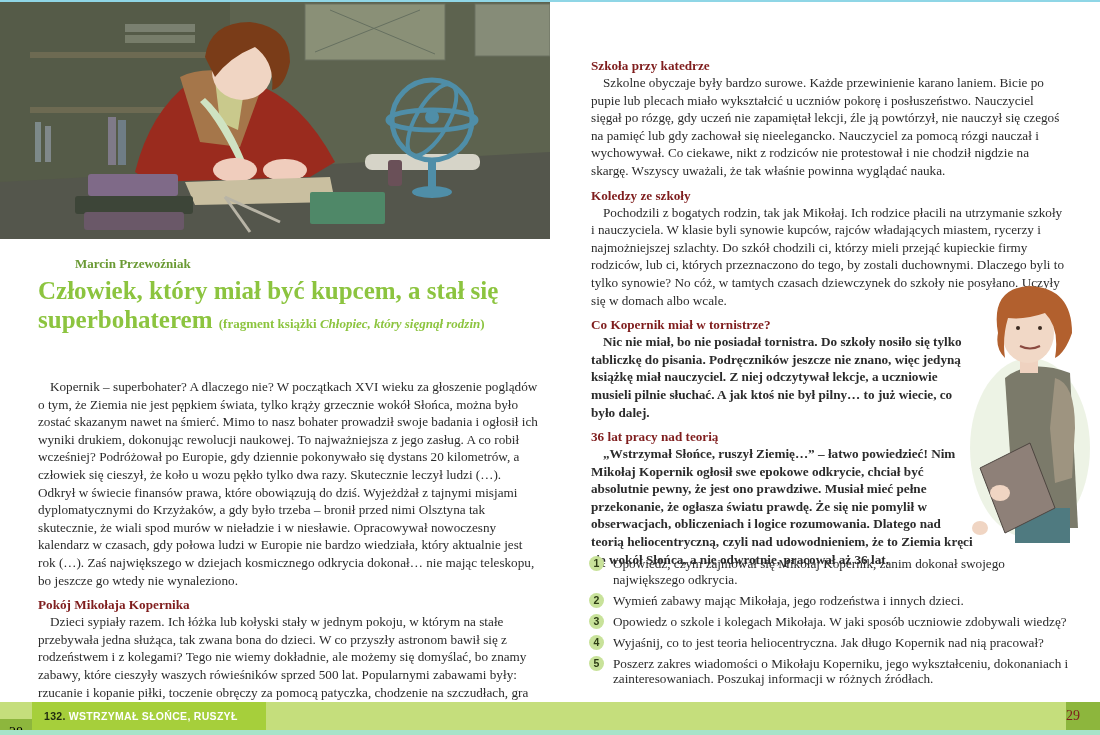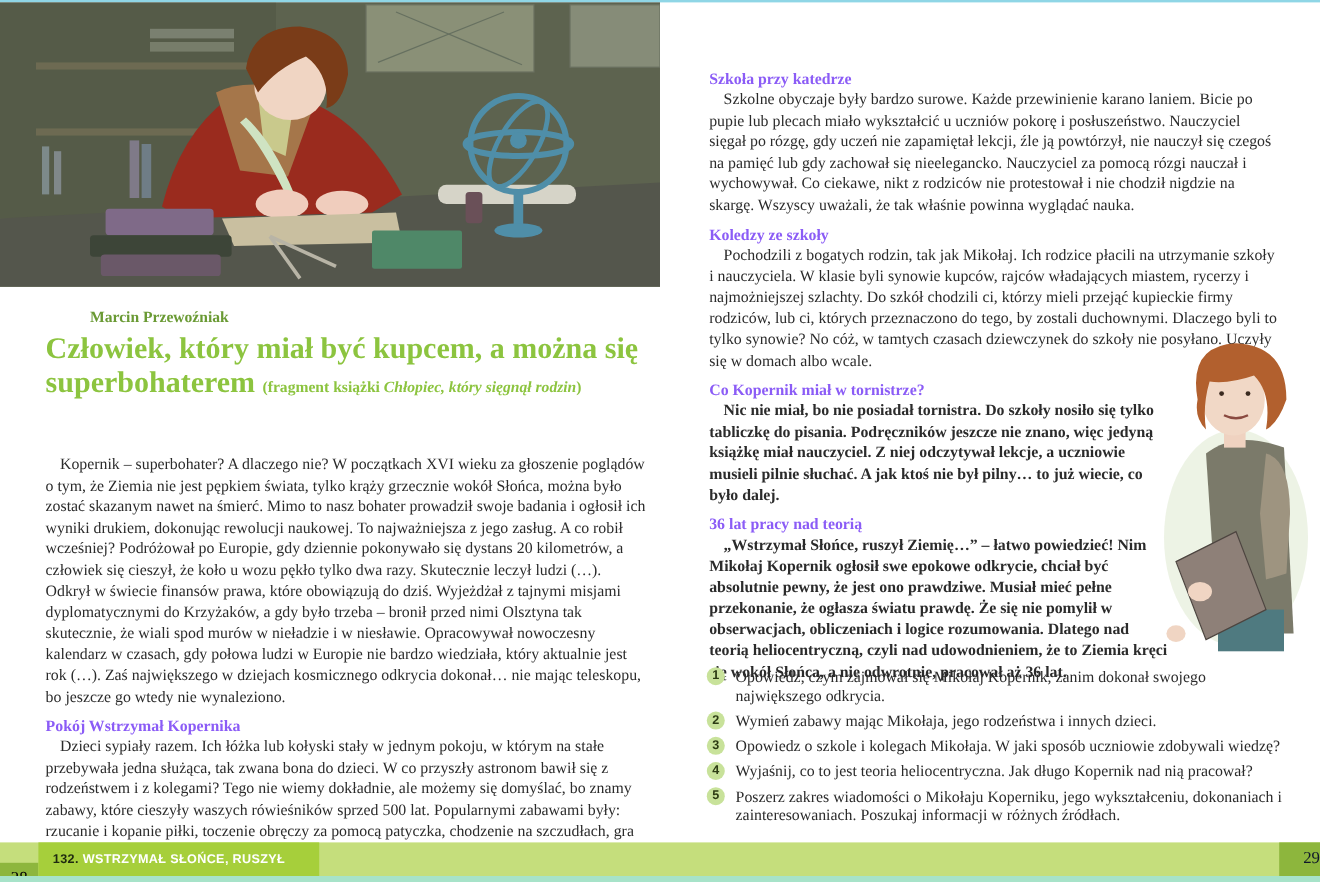--- a/index.html
+++ b/index.html
@@ -15,39 +15,39 @@
   
   .author { position: absolute; left: 38px; top: 256px; font-size: 13px; font-weight: bold; color: #6a9a34; margin-left: 37px; }
   .title { position: absolute; left: 38px; top: 276px; width: 510px; color: #8cc43f; font-weight: bold; font-size: 25px; line-height: 29px; }
   .title .sub { font-size: 13px; font-weight: bold; color: #8cc43f; }
   .title .sub i { font-style: italic; }
 
   .col-left { position: absolute; left: 38px; top: 342px; width: 500px; font-size: 13.2px; line-height: 17.6px; margin-top: 36px; }
   .col-right { position: absolute; left: 591px; top: 57px; width: 475px; font-size: 13.2px; line-height: 17.6px; }
 
   p.para { text-indent: 12px; }
-  h3.sec { font-size: 13.2px; font-weight: bold; color: #8b5cf6; margin-top: 7px; line-height: 17px; }
+  h3.sec { font-size: 13.2px; font-weight: bold; color: #7f1d1d; margin-top: 7px; line-height: 17px; }
   h3.sec:first-child { margin-top: 0; }
 
   .narrow { width: 385px; font-weight: bold; }
 
   
   .boy { position: absolute; left: 960px; top: 278px; width: 140px; height: 265px; }
 
   
   .questions { position: absolute; left: 589px; top: 556px; width: 480px; list-style: none; font-size: 13.2px; line-height: 15.5px; }
   .questions li { position: relative; padding-left: 24px; margin-bottom: 5.5px; }
   .qnum { position: absolute; left: 0; top: 0; width: 15px; height: 15px; border-radius: 50%; background: #c8e29a; color: #2d3c14; font-size: 10.5px; font-weight: bold; text-align: center; line-height: 15px; font-family: "Liberation Sans", sans-serif; }
 
   
   .footer { position: absolute; left: 0; top: 702px; width: 1100px; height: 28px; background: #c5de7c; }
   .footer .pg-left { position: absolute; left: 0; top: 17px; width: 32px; height: 28px; background: #8db63d; color: #000000; font-size: 14px; text-align: center; line-height: 28px; }
   .footer .chapter { position: absolute; left: 32px; top: 0; width: 234px; height: 28px; background: #a6cf3b; font-family: "Liberation Sans", sans-serif; font-size: 10.5px; font-weight: bold; line-height: 28px; padding-left: 12px; color: #ffffff; letter-spacing: 0.3px; }
   .footer .chapter .num { color: #1f2a10; }
-  .footer .pg-right { position: absolute; right: 0; top: 0; width: 34px; height: 28px; background: #8db63d; color: #0f172a; font-size: 14px; text-align: right; line-height: 28px; }
+  .footer .pg-right { position: absolute; right: 0; top: 0; width: 34px; height: 28px; background: #8db63d; color: #7f1d1d; font-size: 14px; text-align: left; line-height: 28px; }
   .bottom-rule { position: absolute; left: 0; top: 730px; width: 1100px; height: 5px; background: #a7e3c9; }
 </style>
 </head>
 <body>
 
 <div class="top-rule"></div>
 
 <div class="hero">
   <svg width="550" height="237" viewBox="0 0 550 237" xmlns="http://www.w3.org/2000/svg">
     <rect x="0" y="0" width="550" height="237" fill="#5d634f"></rect>
@@ -100,27 +100,27 @@
     <ellipse cx="432" cy="118" rx="16" ry="40" fill="none" stroke="#4f8ea8" stroke-width="4" transform="rotate(30 432 118)"></ellipse>
     <circle cx="432" cy="115" r="7" fill="#4f8ea8"></circle>
     <rect x="428" y="158" width="8" height="30" fill="#4f8ea8"></rect>
     <ellipse cx="432" cy="190" rx="20" ry="6" fill="#4f8ea8"></ellipse>
   </svg>
 </div>
 
 <div class="author">Marcin Przewoźniak</div>
 
 <h1 class="title">
-  <span>Człowiek, który miał być kupcem, a można się superbohaterem</span>
+  <span>Człowiek, który miał być kupcem, a stał się superbohaterem</span>
   <span class="sub"><span>(fragment książki </span><i>Chłopiec, który sięgnął rodzin</i><span>)</span></span>
 </h1>
 
 <div class="col-left">
   <p class="para">Kopernik – superbohater? A dlaczego nie? W początkach XVI wieku za głoszenie poglądów o tym, że Ziemia nie jest pępkiem świata, tylko krąży grzecznie wokół Słońca, można było zostać skazanym nawet na śmierć. Mimo to nasz bohater prowadził swoje badania i ogłosił ich wyniki drukiem, dokonując rewolucji naukowej. To najważniejsza z jego zasług. A co robił wcześniej? Podróżował po Europie, gdy dziennie pokonywało się dystans 20 kilometrów, a człowiek się cieszył, że koło u wozu pękło tylko dwa razy. Skutecznie leczył ludzi (…). Odkrył w świecie finansów prawa, które obowiązują do dziś. Wyjeżdżał z tajnymi misjami dyplomatycznymi do Krzyżaków, a gdy było trzeba – bronił przed nimi Olsztyna tak skutecznie, że wiali spod murów w nieładzie i w niesławie. Opracowywał nowoczesny kalendarz w czasach, gdy połowa ludzi w Europie nie bardzo wiedziała, który aktualnie jest rok (…). Zaś największego w dziejach kosmicznego odkrycia dokonał… nie mając teleskopu, bo jeszcze go wtedy nie wynaleziono.</p>
-  <h3 class="sec">Pokój Wstrzymał Kopernika</h3>
+  <h3 class="sec">Pokój Mikołaja Kopernika</h3>
   <p class="para">Dzieci sypiały razem. Ich łóżka lub kołyski stały w jednym pokoju, w którym na stałe przebywała jedna służąca, tak zwana bona do dzieci. W co przyszły astronom bawił się z rodzeństwem i z kolegami? Tego nie wiemy dokładnie, ale możemy się domyślać, bo znamy zabawy, które cieszyły waszych rówieśników sprzed 500 lat. Popularnymi zabawami były: rzucanie i kopanie piłki, toczenie obręczy za pomocą patyczka, chodzenie na szczudłach, gra w ganianego (berka), ciuciubabkę i w chowanego.</p>
 </div>
 
 <div class="col-right">
   <h3 class="sec">Szkoła przy katedrze</h3>
   <p class="para">Szkolne obyczaje były bardzo surowe. Każde przewinienie karano laniem. Bicie po pupie lub plecach miało wykształcić u uczniów pokorę i posłuszeństwo. Nauczyciel sięgał po rózgę, gdy uczeń nie zapamiętał lekcji, źle ją powtórzył, nie nauczył się czegoś na pamięć lub gdy zachował się nieelegancko. Nauczyciel za pomocą rózgi nauczał i wychowywał. Co ciekawe, nikt z rodziców nie protestował i nie chodził nigdzie na skargę. Wszyscy uważali, że tak właśnie powinna wyglądać nauka.</p>
   <h3 class="sec">Koledzy ze szkoły</h3>
   <p class="para">Pochodzili z bogatych rodzin, tak jak Mikołaj. Ich rodzice płacili na utrzymanie szkoły i nauczyciela. W klasie byli synowie kupców, rajców władających miastem, rycerzy i najmożniejszej szlachty. Do szkół chodzili ci, którzy mieli przejąć kupieckie firmy rodziców, lub ci, których przeznaczono do tego, by zostali duchownymi. Dlaczego byli to tylko synowie? No cóż, w tamtych czasach dziewczynek do szkoły nie posyłano. Uczyły się w domach albo wcale.</p>
   <h3 class="sec">Co Kopernik miał w tornistrze?</h3>
   <p class="para narrow">Nic nie miał, bo nie posiadał tornistra. Do szkoły nosiło się tylko tabliczkę do pisania. Podręczników jeszcze nie znano, więc jedyną książkę miał nauczyciel. Z niej odczytywał lekcje, a uczniowie musieli pilnie słuchać. A jak ktoś nie był pilny… to już wiecie, co było dalej.</p>

